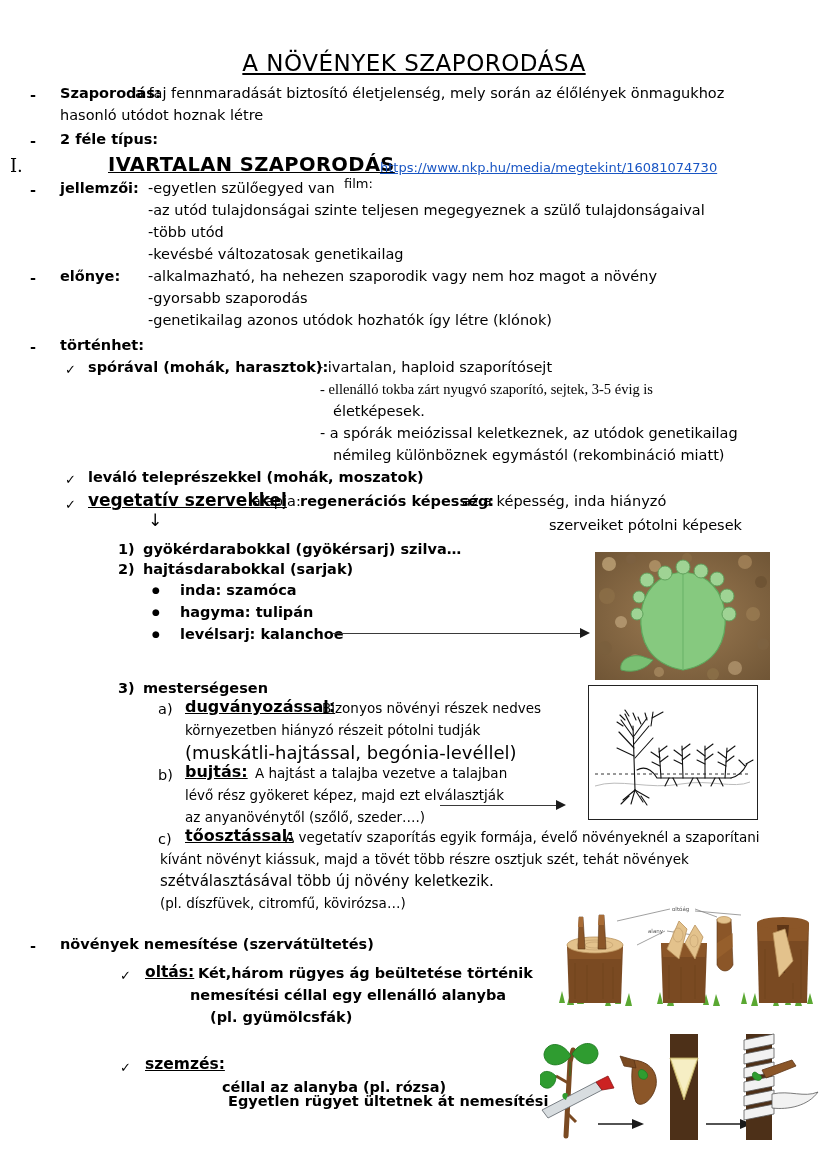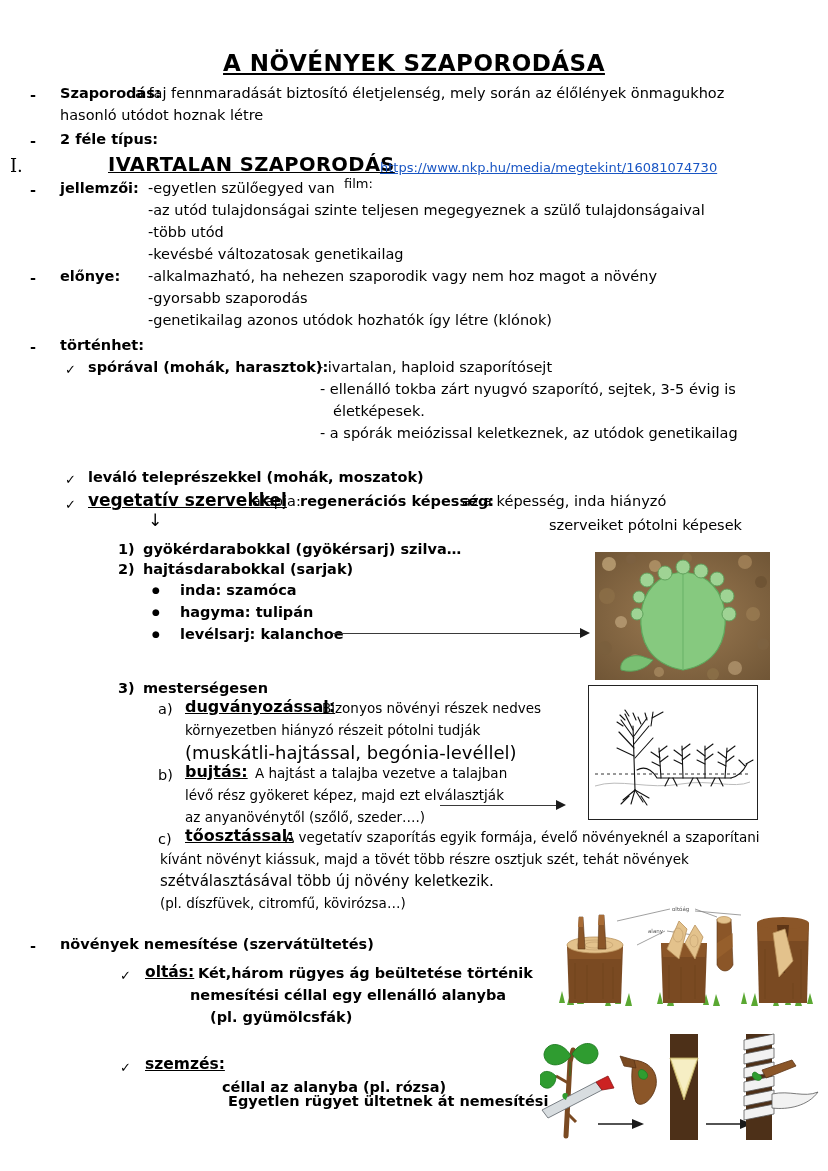--- a/index.html
+++ b/index.html
@@ -13,21 +13,21 @@
   }
   .page{position:relative;width:828px;height:1171px;}
 
   
   .abs{position:absolute;}
   .b{font-weight:bold;}
   .u{text-decoration:underline;}
 
   .title{
     position:absolute;left:0;top:50px;width:828px;text-align:center;
-    font-size:23px;font-weight:bold;letter-spacing:0.5px;
+    font-size:23px;font-weight:normal;letter-spacing:0.5px;
   }
   .title span{text-decoration:underline;}
 
   .dash{position:absolute;font-size:14.5px;font-weight:bold;}
   .chk{position:absolute;font-size:13px;}
 
   .body-line{position:absolute;font-size:14.5px;line-height:15px;}
   .bold-line{position:absolute;font-size:14.5px;font-weight:bold;line-height:15px;}
 
   .roman{position:absolute;font-size:18px;font-family:"DejaVu Serif",serif;}
@@ -82,23 +82,24 @@
   <div class="body-line" style="left:148px;top:269px;">-alkalmazható, ha nehezen szaporodik vagy nem hoz magot a növény</div>
   <div class="body-line" style="left:148px;top:291px;">-gyorsabb szaporodás</div>
   <div class="body-line" style="left:148px;top:313px;">-genetikailag azonos utódok hozhatók így létre (klónok)</div>
 
   <div class="dash" style="left:30px;top:339px;">-</div>
   <div class="bold-line" style="left:60px;top:338px;">történhet:</div>
 
   <div class="chk" style="left:65px;top:362px;">✓</div>
   <div class="bold-line" style="left:88px;top:360px;">spórával (mohák, harasztok):</div>
   <div class="body-line" style="left:318px;top:360px;">- ivartalan, haploid szaporítósejt</div>
-  <div class="body-line" style="left:320px;top:382px;">- ellenálló tokba zárt nyugvó szaporító, sejtek, 3-5 évig is</div>
+  <div class="body-line" style="left:320px;top:382px;font-family:Liberation Serif, serif;">- ellenálló tokba zárt nyugvó szaporító, sejtek, 3-5 évig is</div>
   <div class="body-line" style="left:333px;top:404px;">életképesek.</div>
   <div class="body-line" style="left:320px;top:426px;">- a spórák meiózissal keletkeznek, az utódok genetikailag</div>
+  <div class="body-line" style="left:333px;top:448px;">némileg különböznek egymástól (rekombináció miatt)</div>
 
   <div class="chk" style="left:65px;top:472px;">✓</div>
   <div class="bold-line" style="left:88px;top:470px;">leváló teleprészekkel (mohák, moszatok)</div>
 
   <div class="chk" style="left:65px;top:497px;">✓</div>
   <div class="abs b u" style="left:88px;top:490px;font-size:17px;">vegetatív szervekkel</div>
   <div class="body-line" style="left:252px;top:494px;">alapja:</div>
   <div class="bold-line" style="left:300px;top:494px;">regenerációs képesség:</div>
   <div class="body-line" style="left:462px;top:494px;">az a képesség, inda hiányzó</div>
   <div class="body-line" style="left:549px;top:518px;">szerveiket pótolni képesek</div>

